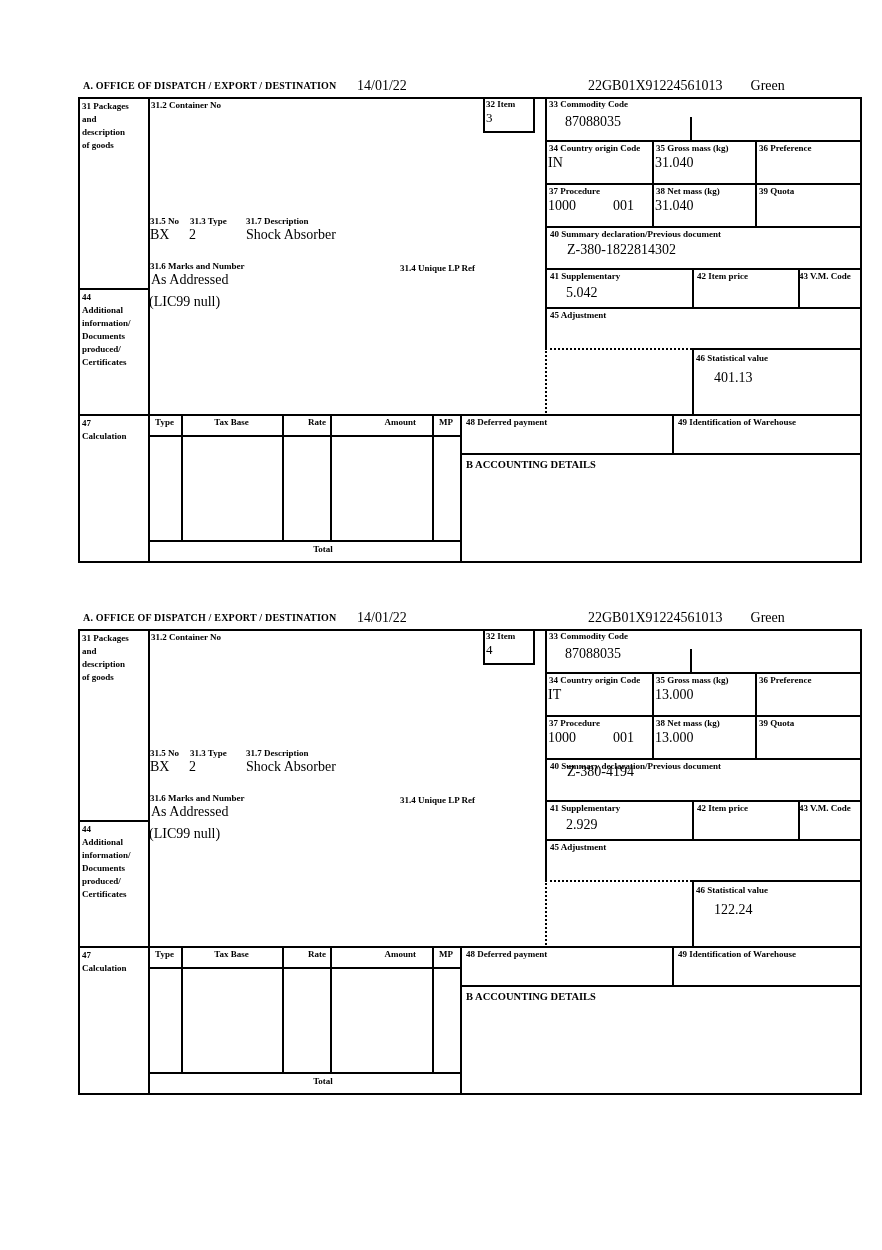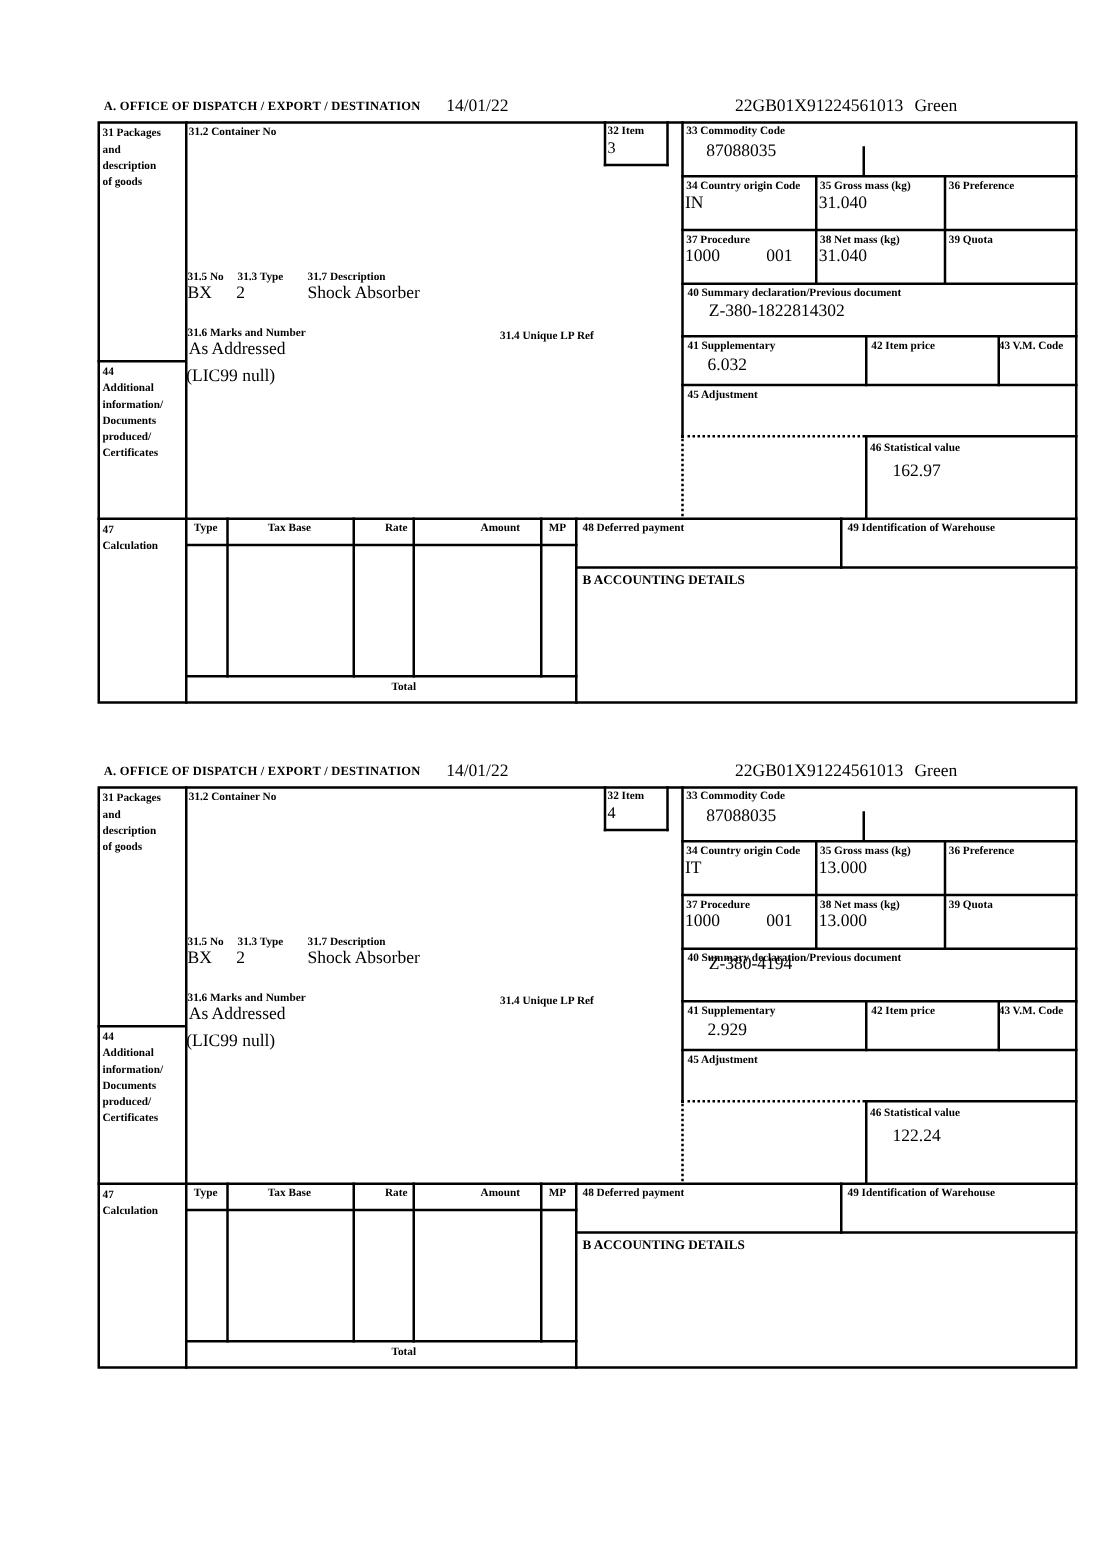--- a/index.html
+++ b/index.html
@@ -15,21 +15,21 @@
   .hl { height:2px; } .vl { width:2px; }
   .dot-h { position:absolute; height:0; border-top:2px dotted #000; }
   .dot-v { position:absolute; width:0; border-left:2px dotted #000; }
   .lbl { position:absolute; font-size:9px; font-weight:bold; line-height:11px; white-space:nowrap; }
   .lblblock { position:absolute; font-size:9px; font-weight:bold; line-height:13px; }
   .val { position:absolute; font-size:14px; line-height:15px; white-space:nowrap; }
   .val13 { position:absolute; font-size:13px; line-height:14px; white-space:nowrap; }
   .hdr { position:absolute; font-size:10px; font-weight:bold; letter-spacing:.2px; white-space:nowrap; }
   .acct { position:absolute; font-size:10.5px; font-weight:bold; white-space:nowrap; }
   .colhdr { position:absolute; top:320px; font-size:9px; font-weight:bold; }
-  .routing { margin-left:9px;font-family:Liberation Serif, serif; }
+  .routing { margin-left:28px;font-family:Liberation Serif, serif; }
 </style>
 </head>
 <body>
 
 <section class="sad" style="top:97px">
 
   <div class="hdr" style="left:5px;top:-17px">A.  OFFICE OF DISPATCH / EXPORT / DESTINATION</div>
   <div class="val" style="left:279px;top:-19px">14/01/22</div>
   <div class="val" style="left:510px;top:-19px"><span>22GB01X91224561013</span><span class="routing">Green</span></div>
 
@@ -91,35 +91,35 @@
   <div class="lbl" style="left:168px;top:119px">31.7 Description</div>
   <div class="val" style="left:72px;top:130px">BX</div>
   <div class="val" style="left:111px;top:130px">2</div>
   <div class="val" style="left:168px;top:130px">Shock Absorber</div>
   <div class="lbl" style="left:72px;top:164px">31.6 Marks and Number</div>
   <div class="lbl" style="left:322px;top:166px">31.4 Unique LP Ref</div>
   <div class="val" style="left:73px;top:175px">As Addressed</div>
   <div class="lbl" style="left:472px;top:132px">40 Summary declaration/Previous document</div>
   <div class="val" style="left:489px;top:145px">Z-380-1822814302</div>
   <div class="lbl" style="left:472px;top:174px">41 Supplementary</div>
-  <div class="val" style="left:488px;top:188px">6.032</div>
+  <div class="val" style="left:488px;top:188px">5.042</div>
   <div class="lbl" style="left:619px;top:174px">42 Item price</div>
   <div class="lbl" style="left:721px;top:174px">43 V.M. Code</div>
   <div class="lblblock" style="left:4px;top:194px">
     <div>44</div>
     <div>Additional</div>
     <div>information/</div>
     <div>Documents</div>
     <div>produced/</div>
     <div>Certificates</div>
   </div>
   <div class="val" style="left:71px;top:197px">(LIC99 null)</div>
   <div class="lbl" style="left:472px;top:213px">45 Adjustment</div>
   <div class="lbl" style="left:618px;top:256px">46 Statistical value</div>
-  <div class="val" style="left:636px;top:273px">162.97</div>
+  <div class="val" style="left:636px;top:273px">401.13</div>
   <div class="lblblock" style="left:4px;top:320px">
     <div>47</div>
     <div>Calculation</div>
   </div>
   <div class="colhdr" style="left:70px;width:33px;text-align:center">Type</div>
   <div class="colhdr" style="left:103px;width:101px;text-align:center">Tax Base</div>
   <div class="colhdr" style="left:204px;width:44px;text-align:right">Rate</div>
   <div class="colhdr" style="left:252px;width:86px;text-align:right">Amount</div>
   <div class="colhdr" style="left:354px;width:28px;text-align:center">MP</div>
   <div class="colhdr" style="left:70px;top:447px;width:312px;text-align:center;text-indent:38px">Total</div>

